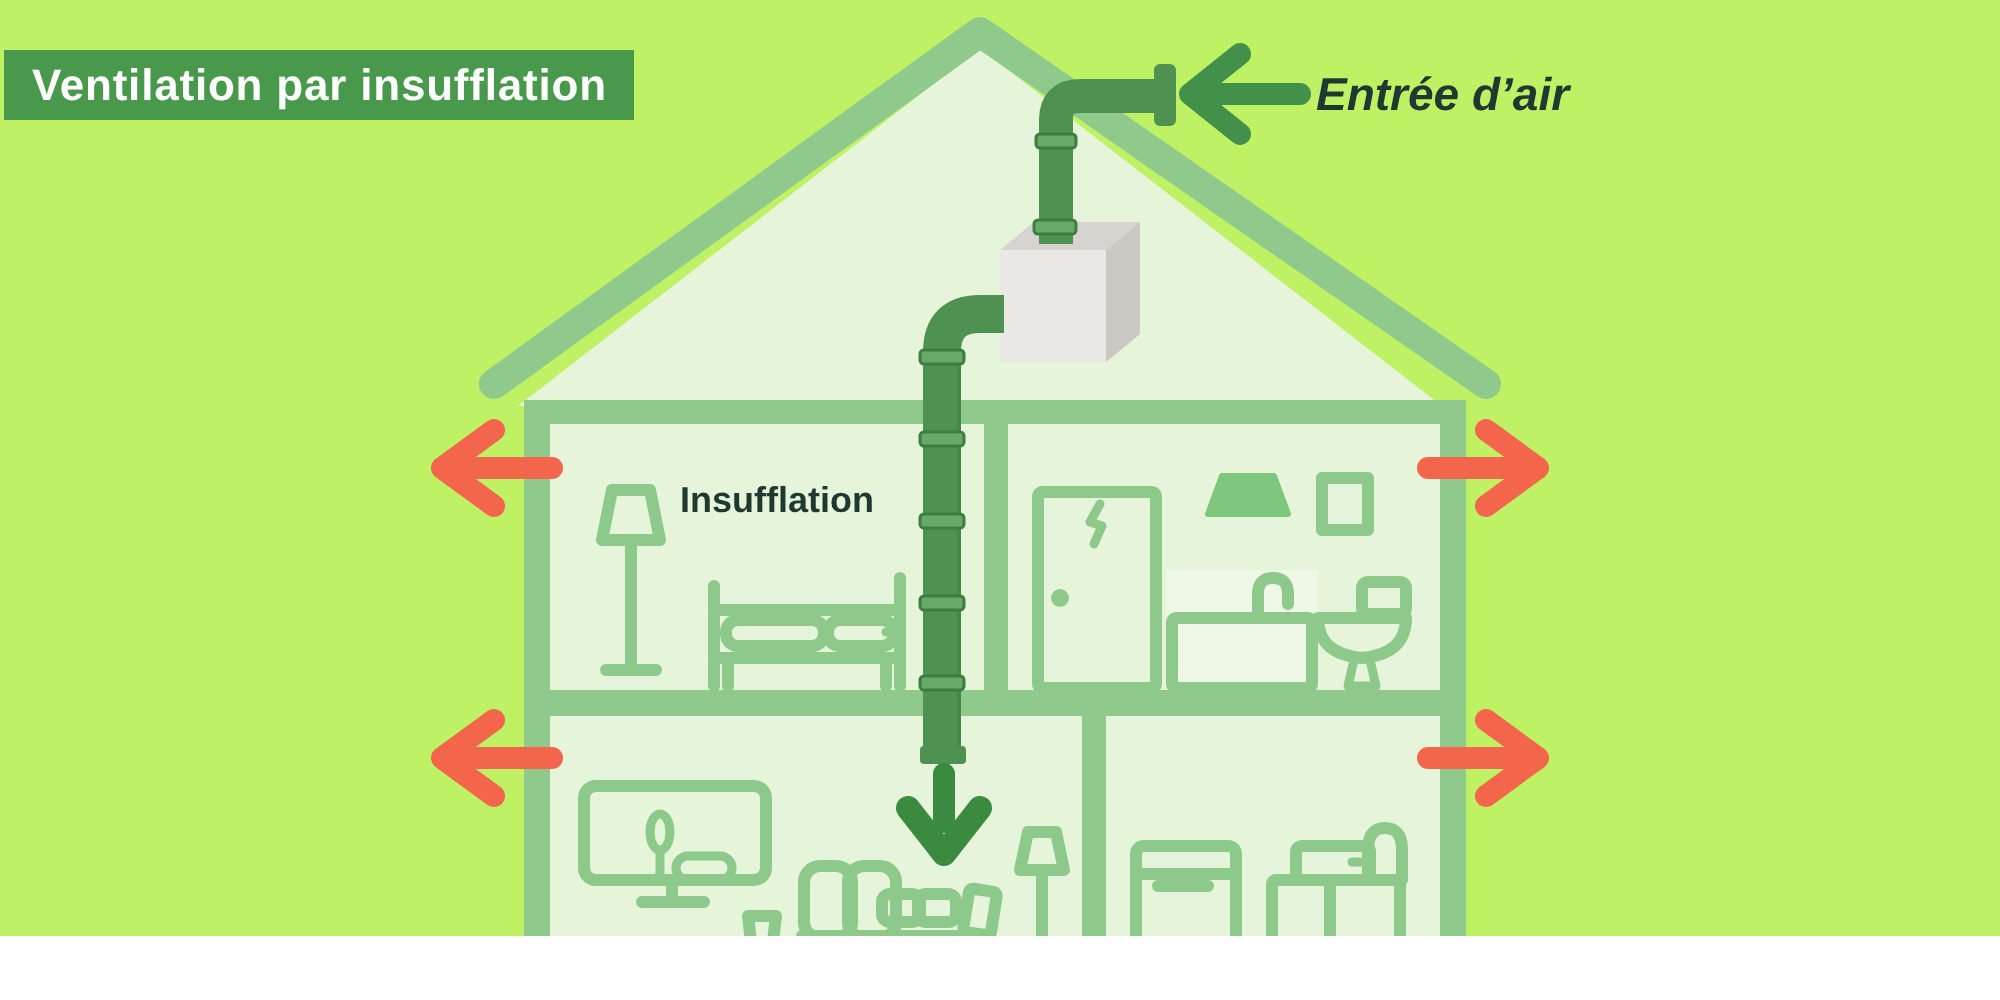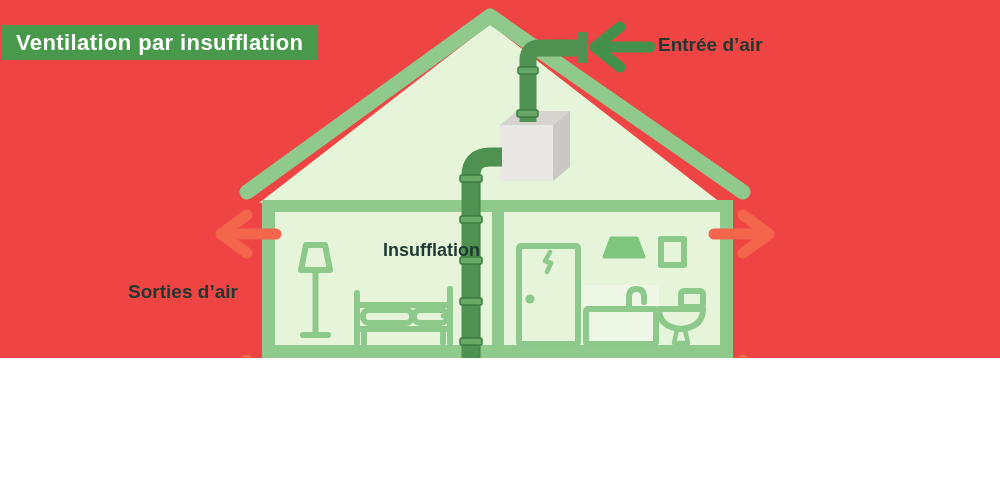--- a/index.html
+++ b/index.html
@@ -1,16 +1,16 @@
 <!DOCTYPE html>
 <html style="--badge-green: #48994c; --badge-text: #ffffff; --wall-green: #8fc98c; --room-fill: #e6f4da; --furniture-green: #8cc98a; --lamp-fill: #7fc67f; --sink-panel: #eff7e7; --pipe-green: #4e9150; --pipe-ring: #68a968; --pipe-edge: #3c7e40; --down-arrow-green: #3a8a40; --entry-arrow-green: #42904a; --exhaust-red: #f3664c; --unit-front: #eae8e5; --unit-top: #d7d4d0; --unit-side: #cbc8c4; --text-dark: #1d3930;"><head>
 <meta charset="utf-8">
 <style>
   html,body{margin:0;padding:0;background:#fff;}
-  .stage{position:relative;width:1000px;height:358px;background:#ef4444;overflow:hidden;
+  .stage{position:relative;width:1000px;height:468px;background:#bef264;overflow:hidden;
          font-family:"Liberation Sans",sans-serif;}
   .stage svg{position:absolute;left:0;top:0;}
 
   
   .wall{fill:var(--wall-green);}
   .room{fill:var(--room-fill);}
   .roof-stroke{fill:none;stroke:var(--wall-green);stroke-width:15;
                stroke-linecap:round;stroke-linejoin:round;}
   .furn{fill:none;stroke:var(--furniture-green);stroke-linecap:round;
         stroke-linejoin:round;stroke-width:6;}
@@ -31,22 +31,22 @@
   .down-arrow{fill:none;stroke:var(--down-arrow-green);stroke-linecap:round;
                stroke-linejoin:round;}
   .red-arrow{fill:none;stroke:var(--exhaust-red);stroke-width:11;
                stroke-linecap:round;stroke-linejoin:round;}
 
   
   .badge{position:absolute;left:2px;top:25px;height:35px;line-height:35px;
          padding:0 14px;background:var(--badge-green);color:var(--badge-text);
          font-size:22px;font-weight:bold;letter-spacing:.4px;white-space:nowrap;}
   .lbl{position:absolute;color:var(--text-dark);font-weight:bold;}
-  .lbl-entry{left:658px;top:34px;font-size:19px;}
-  .lbl-insuf{left:340px;top:237px;width:140px;text-align:right;
+  .lbl-entry{left:658px;top:34px;font-size:23px;font-style:italic;}
+  .lbl-insuf{left:340px;top:237px;width:140px;text-align:left;
              font-size:18px;line-height:26px;}
   .lbl-sorties{left:88px;top:280px;width:190px;text-align:center;
              font-size:19px;line-height:23px;}
 </style>
 </head>
 <body>
 
 <div class="stage">
 
 <svg width="1000" height="500" viewBox="0 0 1000 500">
@@ -193,16 +193,15 @@
 
   <div class="badge">Ventilation par insufflation</div>
 
   <div class="lbl lbl-entry">Entrée d’air</div>
 
   <div class="lbl lbl-insuf">
     <div>Insufflation</div>
   </div>
 
   <div class="lbl lbl-sorties">
-    <div>Sorties d’air</div>
   </div>
 
 </div>
 
 </body></html>

